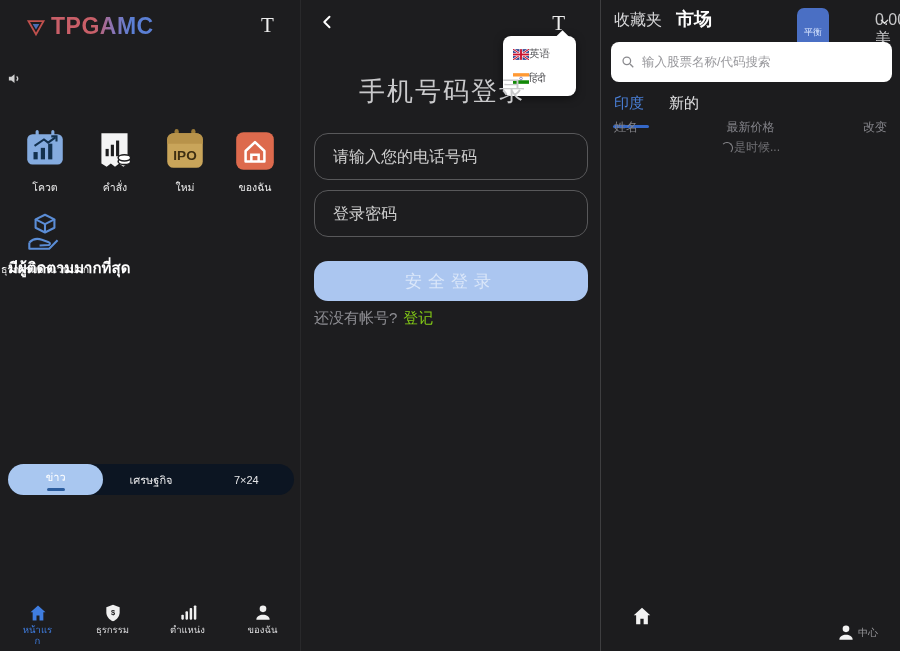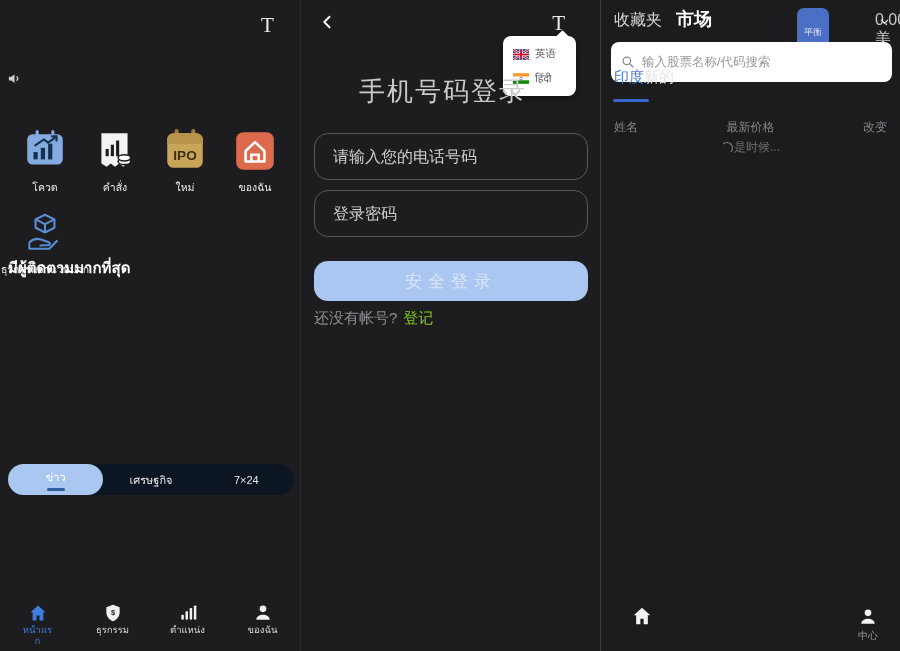--- a/index.html
+++ b/index.html
@@ -28,62 +28,69 @@
   .bottom-nav { position:absolute; left:0; bottom:0; width:100%; height:54px; display:flex; }
   .nav-item { flex:1; display:flex; flex-direction:column; align-items:center; justify-content:flex-start; padding-top:6px; }
   .nav-label { margin-top:2px; font-size:9.5px; color:#dcdcde; text-align:center; line-height:1.15; }
   .nav-item.active .nav-label { color:#3f7de0; width:30px; word-break:break-all; }
 
   
   .back-btn { position:absolute; left:18px; top:13px; }
   .t-mid { position:absolute; right:35px; top:11px; }
   .lang-menu { position:absolute; left:202px; top:36px; width:73px; background:#ffffff; border-radius:8px; padding:6px 0; box-shadow:0 2px 8px rgba(0,0,0,.5); }
   .lang-caret { position:absolute; top:-4px; right:9px; width:9px; height:9px; background:#ffffff; transform:rotate(45deg); }
-  .lang-item { display:flex; align-items:center; gap:6px; padding:5px 10px; font-size:10.5px; color:#555558; }
+  .lang-item { display:flex; align-items:center; padding:5px 10px; font-size:10.5px; color:#555558; }
   .login-title { position:absolute; left:13px; top:74px; font-size:26px; color:#c9c9cb; letter-spacing:2px;margin-left:45px; }
   .field { position:absolute; left:13px; width:274px; height:47px; background:transparent; border:1px solid #58585a; border-radius:14px; padding:0 18px; font-size:16px; color:#e8e8e8; outline:none; font-family:"Liberation Sans", sans-serif; }
   .field::placeholder { color:#cfcfcf; opacity:1; }
   .field-phone { top:133px; }
   .field-pass { top:190px; }
   .login-btn { position:absolute; left:13px; top:261px; width:274px; height:40px; background:#abc6f0; border:none; border-radius:14px; font-size:17px; color:#dbe7f9; letter-spacing:6px; cursor:pointer; font-family:"Liberation Sans", sans-serif; }
   .register-row { position:absolute; left:13px; top:309px; font-size:15px; color:#8e8e93; }
   .register-link { color:#84cc16; margin-left:6px; text-decoration:none; }
 
   
   .rp-header { position:absolute; left:13px; top:7px; display:flex; align-items:baseline; gap:14px; }
   .rp-fav { font-size:16px; color:#d6d6d8; }
   .rp-market { font-size:18px; font-weight:600; color:#ffffff; }
   .balance-badge { position:absolute; left:196px; top:8px; background:#4a6fc4; border-radius:7px; padding:18px 7px; font-size:9px; color:#d7e4ff; }
   .balance-val { position:absolute; left:233px; top:11px; font-size:16px; color:#c8c8ca;margin-left:41px; }
   .balance-chev { position:absolute; left:278px; top:13px; }
   .search-bar { position:absolute; left:10px; top:42px; width:281px; height:40px; background:#ffffff; border-radius:8px; display:flex; align-items:center; padding:0 10px; gap:7px; }
   .search-input { flex:1; border:none; outline:none; background:transparent; font-size:12.5px; color:#333; font-family:"Liberation Sans", sans-serif; }
   .search-input::placeholder { color:#98989c; opacity:1; }
-  .mkt-tabs { position:absolute; left:13px; top:68px; display:flex; }
+  .mkt-tabs { position:absolute; left:13px; top:94px; display:flex; gap:25px; }
   .mkt-tab { font-size:15px; color:#e4e4e6; position:relative; padding-bottom:6px; }
   .mkt-tab.active { color:#4a7fd6; }
   .mkt-tab.active::after { content:""; position:absolute; left:-1px; bottom:-9px; width:36px; height:3px; background:#3568c8; border-radius:2px; }
   .tbl-head { position:absolute; left:13px; right:13px; top:119px; display:flex; font-size:12px; color:#84848a; }
   .th-name { flex:1; text-align:left; }
   .th-price { flex:1; text-align:center; }
   .th-change { flex:1; text-align:right; }
   .loading-row { position:absolute; left:0; right:0; top:139px; display:flex; align-items:center; justify-content:center; gap:1px; }
   .spinner { width:12px; height:12px; border:1.5px solid #8a8a8e; border-bottom-color:transparent; border-left-color:transparent; border-radius:50%; }
   .loading-text { font-size:12px; color:#707074; }
   .rp-home { position:absolute; left:30px; bottom:20px; }
-  .rp-center { position:absolute; right:22px; bottom:8px; display:flex; flex-direction:column; align-items:center; gap:2px;text-align:center; }
+  .rp-center { position:absolute; right:22px; bottom:8px; display:flex; align-items:center; gap:2px;text-align:center; }
   .rp-center-label { font-size:10px; color:#9a9a9e; }
 </style>
 </head>
 <body>
 
 <div class="app">
 
   <div class="panel">
 
+    <div class="logo-row">
+      <svg width="20" height="20" viewBox="0 0 24 24">
+        <path d="M3 5 L21 5 L12 21 Z" fill="none" stroke="#c0504d" stroke-width="2.2"></path>
+        <path d="M8 8.5 L16 8.5 L12 15 Z" fill="#4d6db5"></path>
+      </svg>
+      <span class="logo-text">TPGAMC</span>
+    </div>
 
     <span class="t-glyph t-left">T</span>
 
     <span class="speaker">
       <svg width="15" height="15" viewBox="0 0 24 24">
         <path d="M3 9v6h4l5 4V5L7 9H3z" fill="#cfcfcf"></path>
         <path d="M15.5 8.5a5 5 0 010 7" stroke="#cfcfcf" stroke-width="2" fill="none"></path>
       </svg>
     </span>
 

